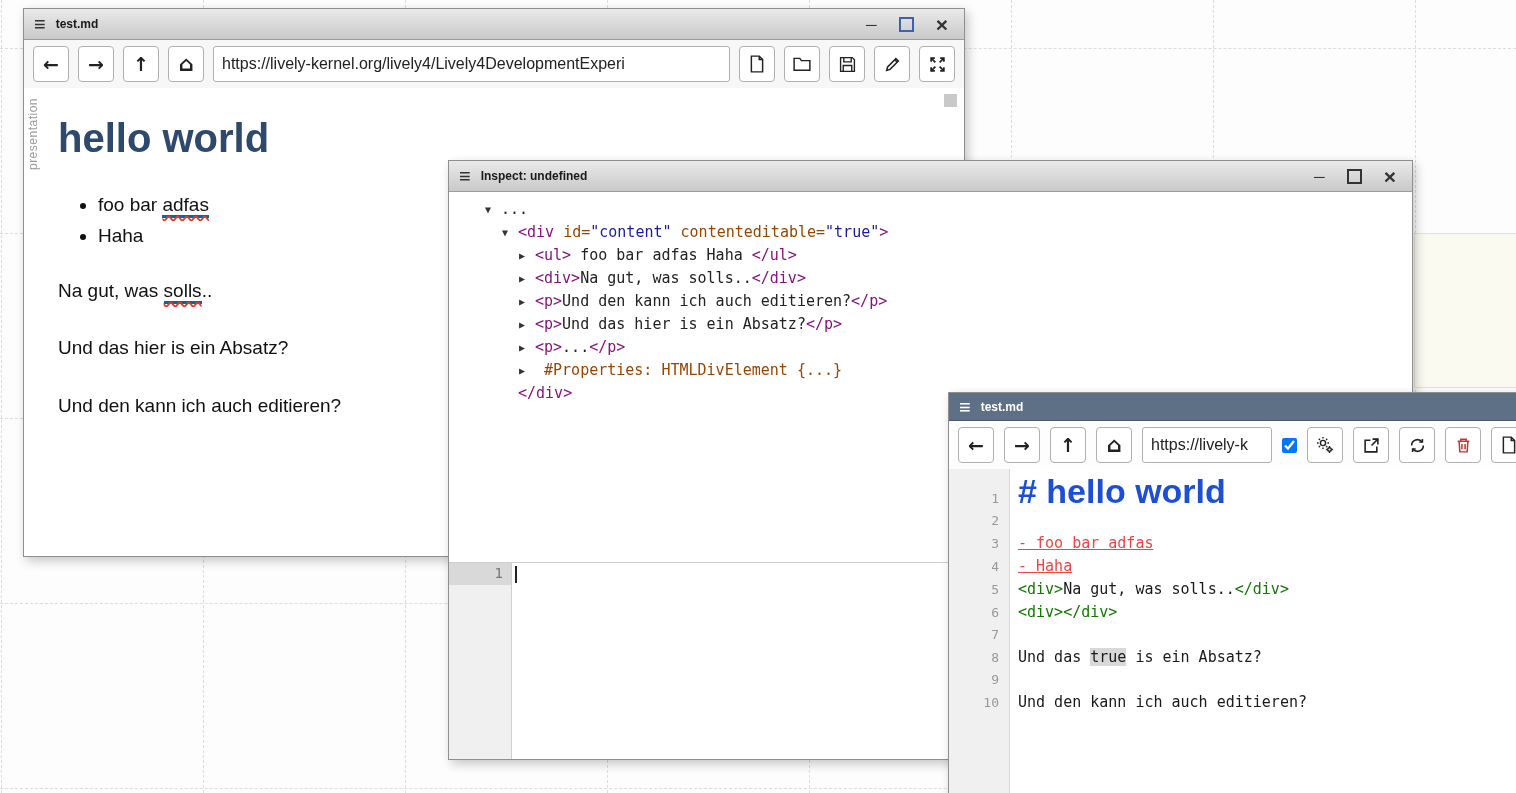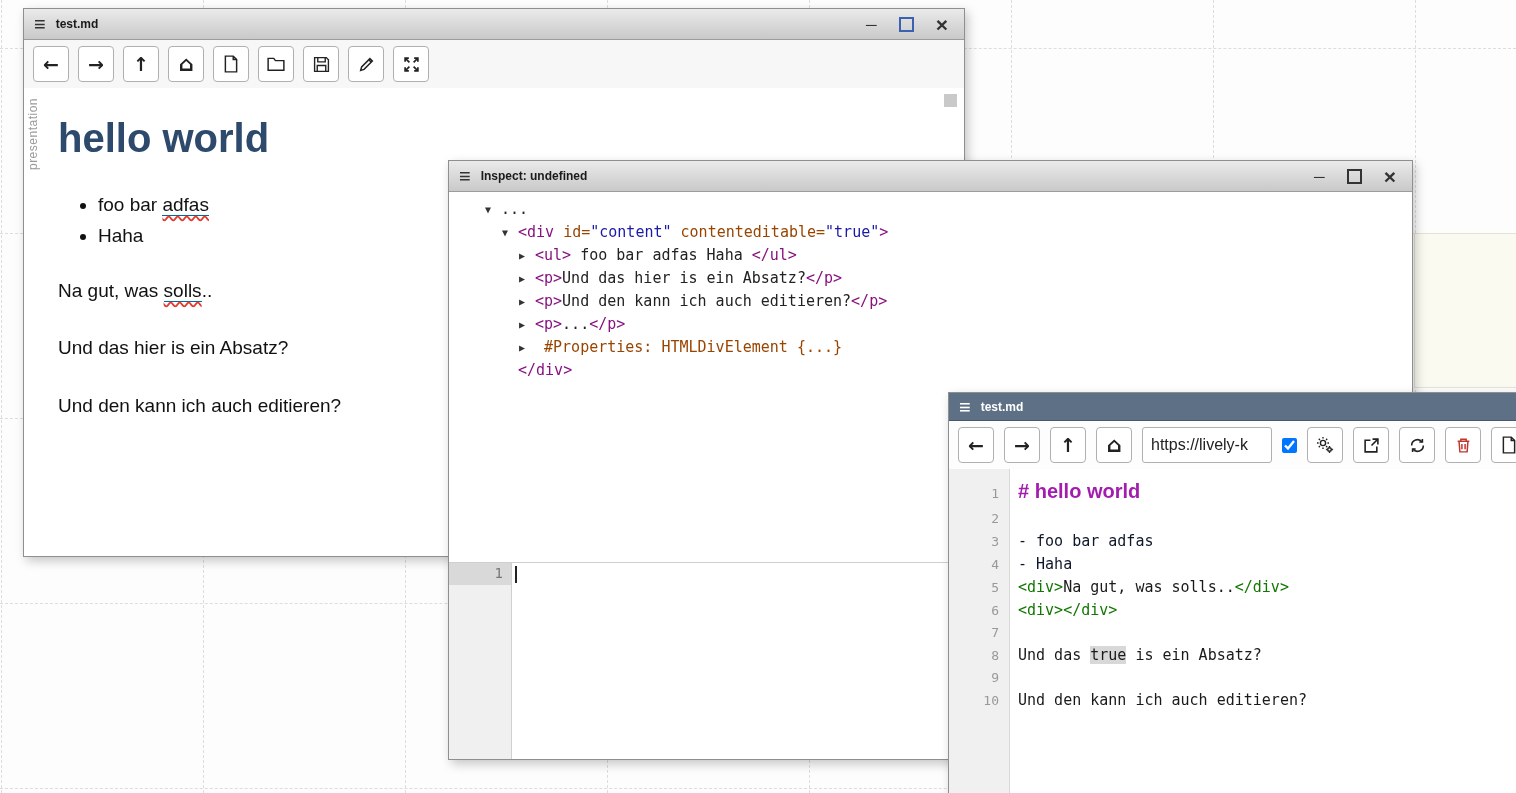--- a/index.html
+++ b/index.html
@@ -40,21 +40,21 @@
 
   
   .md-content{position:absolute;top:79px;left:0;right:0;bottom:0;background:#fff;overflow:hidden;
               padding:6px 40px 0 34px;box-sizing:border-box;}
   .side-label{position:absolute;left:2px;top:10px;writing-mode:vertical-rl;transform:rotate(180deg);
               font-size:12px;color:#9a9a9a;letter-spacing:.5px;}
   .scroll-thumb{position:absolute;right:7px;top:6px;width:13px;height:13px;background:#c9c9c9;}
   .md-content h1{font-size:40px;font-weight:bold;color:#2d4a6d;margin:22px 0 28px;}
   .md-content ul{margin:0 0 26px;padding-left:40px;font-size:19px;color:#111;line-height:1.65;}
   .md-content p{margin:0 0 31px;font-size:19px;color:#111;line-height:1.4;}
-  .miss{border-bottom:1px solid #0369a1;text-decoration:underline wavy #e23b2e;text-underline-offset:4px;margin-top:40px;}
+  .miss{border-bottom:3px solid #0369a1;text-decoration:underline wavy #e23b2e;text-underline-offset:4px;margin-top:40px;}
 
   
   .inspector-body{position:absolute;top:31px;left:0;right:0;bottom:196px;background:#fff;
                   padding:6px 0 0 36px;box-sizing:border-box;overflow:hidden;
                   font:15px "DejaVu Sans Mono",monospace;line-height:22px;}
   .tree-line{white-space:pre;cursor:default;}
   .tri{display:inline-block;width:16px;font-size:10px;color:#333;vertical-align:1px;}
   .inspector-body .seg-tag{color:#881280;}
   .inspector-body .seg-attr{color:#994500;}
   .inspector-body .seg-str{color:#1a1aa6;}
@@ -71,23 +71,23 @@
   
   .cm{position:absolute;top:76px;left:0;right:0;bottom:0;background:#fff;overflow:hidden;
       font:15px "DejaVu Sans Mono",monospace;}
   .cm-gutter{position:absolute;left:0;top:0;bottom:0;width:60px;background:#f0f0f0;
              border-right:1px solid #d8d8d8;}
   .cm-lines{position:relative;padding-top:5px;}
   .cm-line{display:flex;align-items:baseline;min-height:22px;line-height:22px;}
   .cm-num{flex:0 0 60px;width:60px;text-align:right;padding-right:10px;box-sizing:border-box;
           color:#999;font-size:13px;}
   .cm-code{white-space:pre;padding-left:9px;color:#1a1a1a;}
-  .cm .seg-header{color:#a21caf;font-weight:bold;font-size:20px;line-height:34px;
+  .cm .seg-header{color:#1d4ed8;font-weight:bold;font-size:34px;line-height:34px;
                   font-family:"Liberation Sans",sans-serif;}
-  .cm .seg-list{color:#0f172a;}
+  .cm .seg-list{color:#ef4444;text-decoration:underline;}
   .cm .seg-tag{color:#117700;}
   .cm .seg-plain{color:#1a1a1a;}
   .cm .seg-hl{color:#1a1a1a;background:#d8d8d8;}
 </style>
 </head>
 <body>
 
 <div class="desktop">
 
   <div class="gridv" style="left:1px"></div>
@@ -121,20 +121,21 @@
         </button>
       <button class="tb-btn">
           <span class="tb-glyph">→</span>
         </button>
       <button class="tb-btn">
           <span class="tb-glyph">↑</span>
         </button>
       <button class="tb-btn">
           <span class="tb-glyph" style="font-size:21px">⌂</span>
         </button>
+      <input class="url grow" value="https://lively-kernel.org/lively4/Lively4DevelopmentExperi" style="">
       <button class="tb-btn">
         <svg width="16" height="18" viewBox="0 0 14 16" fill="none" stroke="#222" stroke-width="1.3">
             <path d="M2 1h7l3 3v11H2z"></path>
             <path d="M9 1v3h3"></path>
           </svg>
       </button>
       <button class="tb-btn">
         <svg width="18" height="16" viewBox="0 0 16 14" fill="none" stroke="#222" stroke-width="1.3">
             <path d="M1 12.5V2h5l1.5 2H15v8.5z"></path>
           </svg>
@@ -180,22 +181,23 @@
       <span class="win-controls">
         <span class="ctrl ctrl-min">─</span>
         <span class="ctrl ctrl-max"></span>
         <span class="ctrl ctrl-close">×</span>
       </span>
     </div>
     <div class="inspector-body">
         <div class="tree-line" style="padding-left: 0px;"><span class="tri">▼</span><span class="seg-plain">...</span></div>
         <div class="tree-line" style="padding-left: 17px;"><span class="tri">▼</span><span class="seg-tag">&lt;div </span><span class="seg-attr">id=</span><span class="seg-str">"content"</span><span class="seg-attr"> contenteditable=</span><span class="seg-str">"true"</span><span class="seg-tag">&gt;</span></div>
         <div class="tree-line" style="padding-left: 34px;"><span class="tri">▶</span><span class="seg-tag">&lt;ul&gt;</span><span class="seg-plain"> foo bar adfas Haha </span><span class="seg-tag">&lt;/ul&gt;</span></div>
+        <div class="tree-line" style="padding-left: 34px;"><span class="tri">▶</span><span class="seg-tag">&lt;div&gt;</span><span class="seg-plain">Na gut, was solls..</span><span class="seg-tag">&lt;/div&gt;</span></div>
+        <div class="tree-line" style="padding-left: 34px;"><span class="tri">▶</span><span class="seg-tag">&lt;p&gt;</span><span class="seg-plain">Und den kann ich auch editieren?</span><span class="seg-tag">&lt;/p&gt;</span></div>
         <div class="tree-line" style="padding-left: 34px;"><span class="tri">▶</span><span class="seg-tag">&lt;p&gt;</span><span class="seg-plain">Und das hier is ein Absatz?</span><span class="seg-tag">&lt;/p&gt;</span></div>
-        <div class="tree-line" style="padding-left: 34px;"><span class="tri">▶</span><span class="seg-tag">&lt;p&gt;</span><span class="seg-plain">Und den kann ich auch editieren?</span><span class="seg-tag">&lt;/p&gt;</span></div>
         <div class="tree-line" style="padding-left: 34px;"><span class="tri">▶</span><span class="seg-tag">&lt;p&gt;</span><span class="seg-plain">...</span><span class="seg-tag">&lt;/p&gt;</span></div>
         <div class="tree-line" style="padding-left: 34px;"><span class="tri">▶</span><span class="seg-attr"> #Properties: HTMLDivElement {...}</span></div>
         <div class="tree-line" style="padding-left: 17px;"><span class="tri"></span><span class="seg-tag">&lt;/div&gt;</span></div>
       </div>
     <div class="inspector-editor">
       <div class="ed-gutter">
         <div class="ed-activeline"></div>
         <span class="ed-num">1</span>
       </div>
       <div class="ed-cursor"></div>

